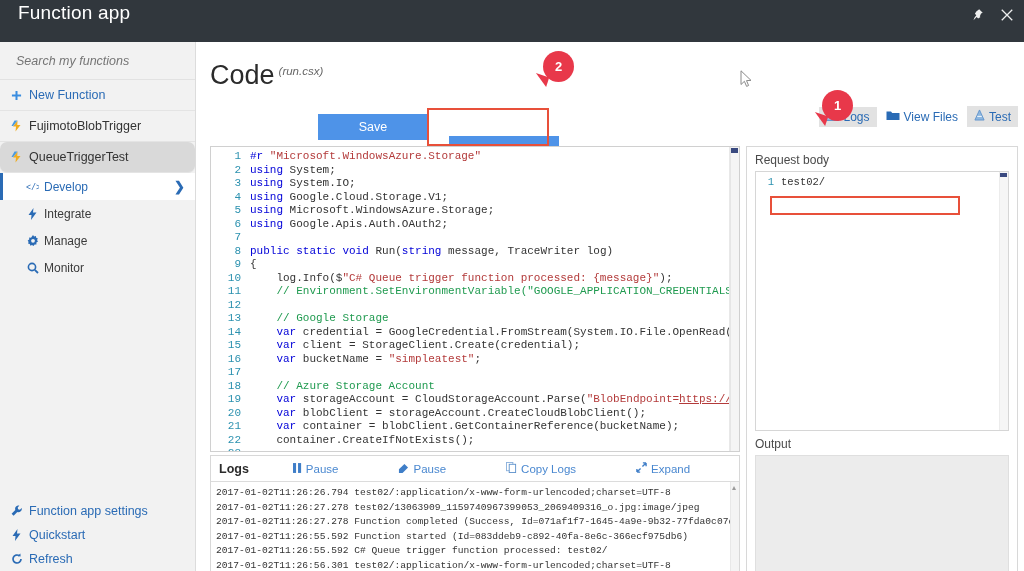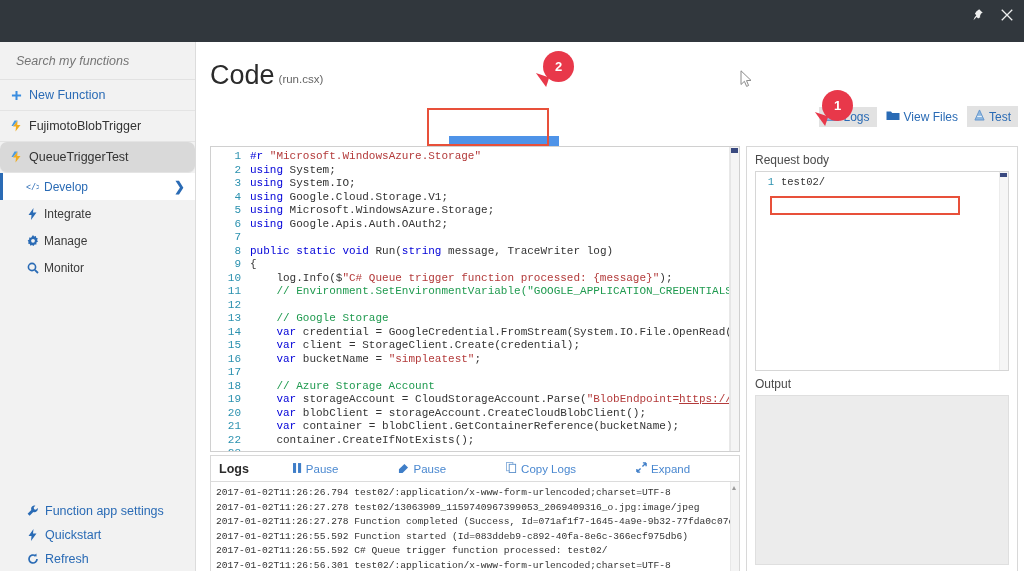--- a/index.html
+++ b/index.html
@@ -75,38 +75,38 @@
     background: #ffffff; color: #2a6bb5;
     border-left: 3px solid #2a6bb5; padding-left: 23px;
   }
   .chev {
     position: absolute; right: 10px; color: #2a6bb5;
     font-size: 13px; font-weight: bold;
   }
   .ico { width: 13px; text-align: center; display:inline-block; flex:0 0 13px; }
   .ico svg { display:block; margin:0 auto; }
   .bottom-nav {
-    position: absolute; left: 16px; bottom: 0; width: 164px;
+    position: absolute; left: 0; bottom: 0; width: 164px;
   }
   .bottom-nav .nav-item { border-bottom: none; color: #2a6bb5; height: 24px; }
 
   
   .main {
     position: absolute; left: 197px; top: 42px;
     width: 827px; height: 529px;
     background: #ffffff;
     border-radius: 10px;
   }
 
   .code-header {
     position: absolute; left: 13px; top: 20px;
     display: flex; align-items: flex-end; gap: 0;
   }
   .code-title { font-size: 27px; font-weight: 300; color: #2b2b2b; line-height: 1; }
-  .code-file { font-size: 11.5px; color: #666; margin-left: 4px; margin-bottom: 4px; }
+  .code-file { font-size: 11.5px; color: #666; margin-left: 4px; margin-bottom: 12px; font-style: italic; }
 
   .btn-blue {
     position: absolute; height: 26px; width: 110px;
     background: #4e93e8; color: #ffffff;
     font-size: 12.5px; border: none; cursor: pointer;
     font-family: "Liberation Sans", sans-serif;
   }
   #save-btn { left: 121px; top: 72px; }
   #run-btn  { left: 252px; top: 72px; margin-top: 22px; }
   .run-highlight {
@@ -204,21 +204,21 @@
     border: 1px solid #d8d8d8; background: #fff;
   }
   .tp-label {
     font-size: 12px; color: #4a4a4a;
     margin: 6px 0 4px 8px;
   }
   .tp-box {
     margin: 0 8px; border: 1px solid #d6d6d6;
     background: #fff; position: relative; overflow: hidden;
   }
-  #reqbody-box { height: 200px; }
+  #reqbody-box { height: 260px; }
   #output-box { height: 170px; background: #ececec; border: 1px solid #dfdfdf; }
   .tp-code {
     font-family: "Liberation Mono", monospace;
     font-size: 10.5px; line-height: 14px;
     padding: 3px 0 0 0; white-space: pre;
   }
   .tp-ln {
     display: inline-block; width: 18px; text-align: right;
     color: #2b91af; margin-right: 7px;
   }
@@ -258,20 +258,21 @@
 
   
   .cursor { position: absolute; left: 740px; top: 70px; z-index: 60; }
 </style>
 </head>
 <body>
 
 <div id="app">
 
   <div class="topbar">
+    <div class="topbar-title">Function app</div>
     <div class="topbar-sub">JapanFunctions</div>
     <div class="topbar-icons">
       <div class="tb-icon">
         <svg width="14" height="14" viewBox="0 0 16 16">
             <path d="M10.5 1.5 L14.5 5.5 L12.6 6.2 L11.2 9.6 L12 10.4 L9.3 12 L7.6 10.3 L4 14 L5 11 L7.2 8.3 L5.6 6.6 L7.2 4 L10.5 1.5 Z" fill="#ffffff"></path>
           </svg>
       </div>
       <div class="tb-icon">
         <svg width="14" height="14" viewBox="0 0 16 16">
             <path d="M2 2 L14 14 M14 2 L2 14" stroke="#ffffff" stroke-width="1.5" fill="none"></path>
@@ -383,20 +384,21 @@
     </div>
   </div>
 
   <div class="main">
 
     <div class="code-header">
       <span class="code-title">Code</span>
       <span class="code-file">(run.csx)</span>
     </div>
 
+    <button class="btn-blue" id="save-btn">Save</button>
     <button class="btn-blue" id="run-btn">Run</button>
     <div class="run-highlight"></div>
 
     <div class="main-tools">
       <div class="tool-btn on">
         <span>
           <svg width="13" height="11" viewBox="0 0 14 12">
               <rect x="0.5" y="0.5" width="13" height="11" fill="#8fb8e0" stroke="#5f93cc"></rect>
               <path d="M2.5 3.5 H11.5 M2.5 6 H11.5 M2.5 8.5 H8" stroke="#ffffff" stroke-width="1"></path>
             </svg>

